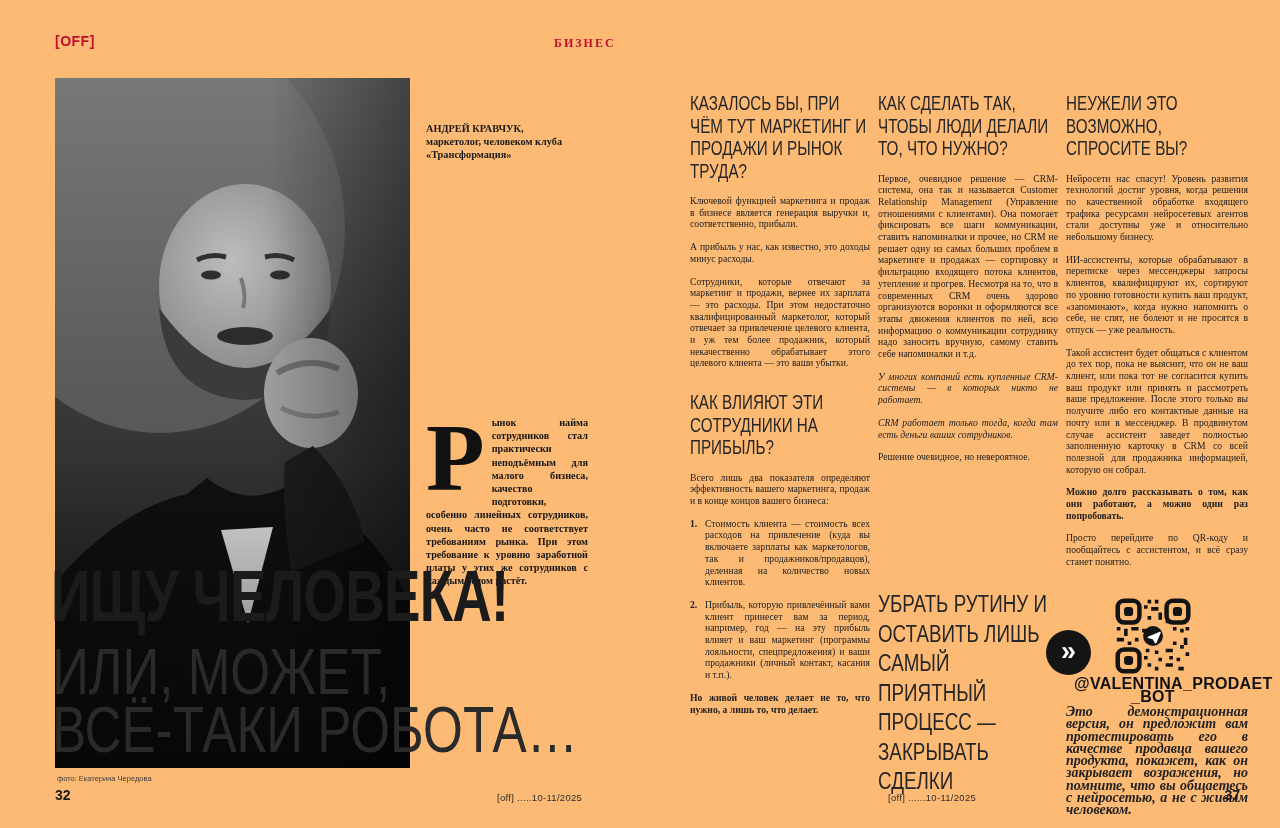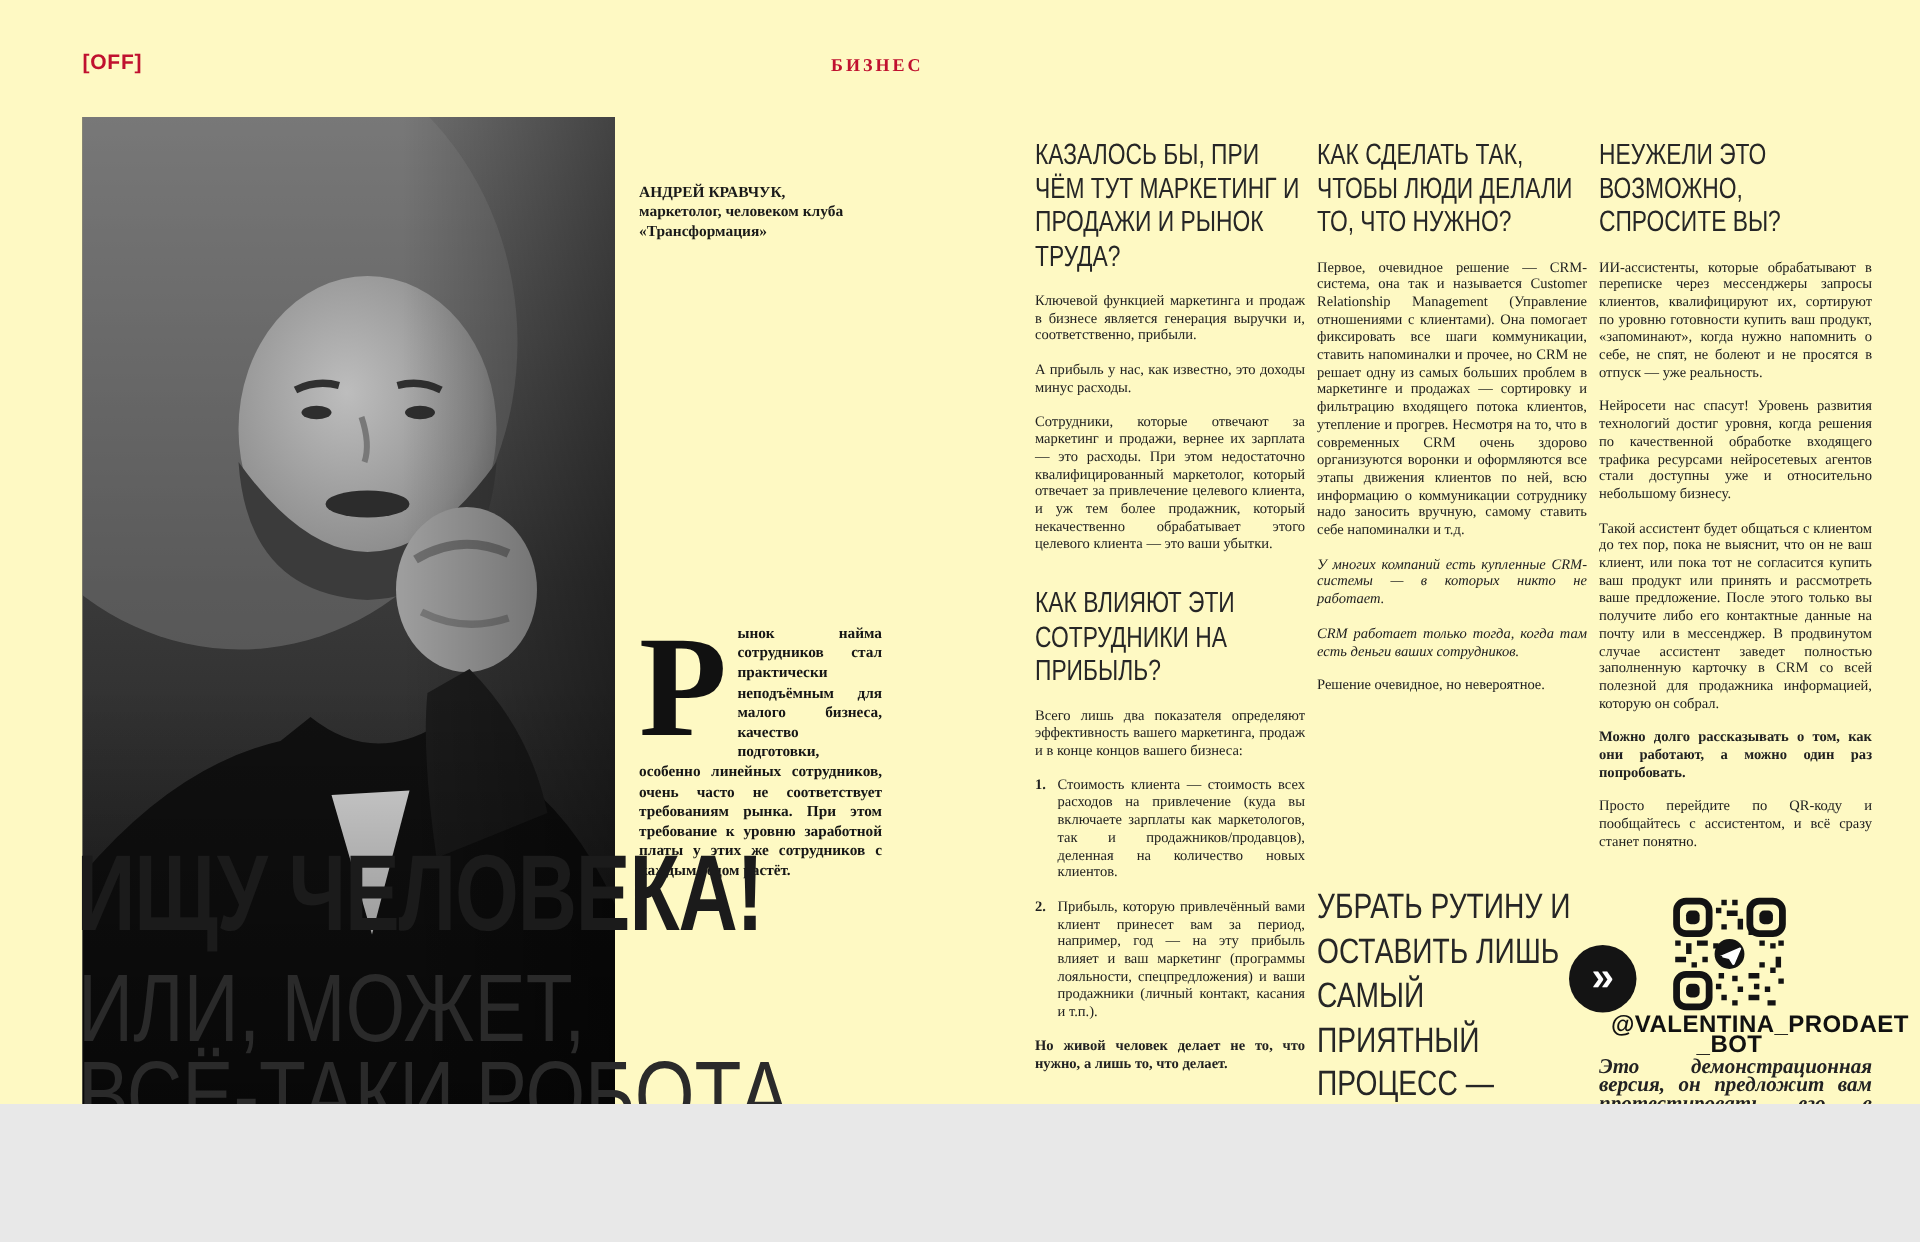--- a/index.html
+++ b/index.html
@@ -1,16 +1,16 @@
 <!DOCTYPE html>
 <html><head>
 <meta charset="utf-8">
 <style>
   html,body{margin:0;padding:0;background:#e8e8e8;}
-  .spread{position:relative;width:1280px;height:736px;background:#fef9c3;overflow:hidden;
+  .spread{position:relative;width:1280px;height:828px;background:#fdba74;overflow:hidden;
           font-family:"Liberation Serif",serif;color:#1f1f1f;}
   .abs{position:absolute;}
 
   
   .brand{left:55px;top:33px;font-family:"Liberation Sans",sans-serif;font-weight:700;
          font-size:14px;color:#c0112f;letter-spacing:.5px;}
   .section{left:537px;top:36px;font-family:"Liberation Serif",serif;font-size:12px;
            color:#c0112f;letter-spacing:2px;font-weight:600;margin-left:17px;}
   .photo{left:55px;top:78px;width:355px;height:690px;background:#222;}
   .photo svg{display:block;width:100%;height:100%;}
@@ -156,22 +156,22 @@
     <p>Решение очевидное, но невероятное.</p>
   </div>
 
   <div class="abs big-h">УБРАТЬ РУТИНУ И ОСТАВИТЬ ЛИШЬ САМЫЙ ПРИЯТНЫЙ ПРОЦЕСС — ЗАКРЫВАТЬ СДЕЛКИ</div>
   <div class="abs cta-circle">
     <span>»</span>
   </div>
 
   <div class="col" id="col3">
     <div class="h-cond">НЕУЖЕЛИ ЭТО ВОЗМОЖНО, СПРОСИТЕ ВЫ?</div>
+    <p>Нейросети нас спасут! Уровень развития технологий достиг уровня, когда решения по качественной обработке входящего трафика ресурсами нейросетевых агентов стали доступны уже и относительно небольшому бизнесу.</p>
     <p>ИИ-ассистенты, которые обрабатывают в переписке через мессенджеры запросы клиентов, квалифицируют их, сортируют по уровню готовности купить ваш продукт, «запоминают», когда нужно напомнить о себе, не спят, не болеют и не просятся в отпуск — уже реальность.</p>
-    <p>Нейросети нас спасут! Уровень развития технологий достиг уровня, когда решения по качественной обработке входящего трафика ресурсами нейросетевых агентов стали доступны уже и относительно небольшому бизнесу.</p>
     <p>Такой ассистент будет общаться с клиентом до тех пор, пока не выяснит, что он не ваш клиент, или пока тот не согласится купить ваш продукт или принять и рассмотреть ваше предложение. После этого только вы получите либо его контактные данные на почту или в мессенджер. В продвинутом случае ассистент заведет полностью заполненную карточку в CRM со всей полезной для продажника информацией, которую он собрал.</p>
     <p class="boldp">Можно долго рассказывать о том, как они работают, а можно один раз попробовать.</p>
     <p>Просто перейдите по QR-коду и пообщайтесь с ассистентом, и всё сразу станет понятно.</p>
   </div>
 
   <div class="abs qr">
     <svg viewBox="0 0 84 84">
       <path fill="#131313" d="M36 2h4v4h-4z M44 2h4v4h-4z M32 8h4v4h-4z M40 10h8v4h-8z M48 16h4v8h-4z M36 20h4v4h-4z M56 24h4v4h-4z M2 32h4v4h-4z M10 34h4v8h-4z M18 32h8v4h-8z M30 34h4v4h-4z M64 32h4v4h-4z M72 34h4v4h-4z M78 32h4v4h-4z M2 44h8v4h-8z M14 48h4v4h-4z M22 44h4v4h-4z M76 44h4v8h-4z M64 48h4v4h-4z M72 52h4v4h-4z M34 56h4v4h-4z M44 58h4v4h-4z M56 56h8v4h-8z M32 64h4v4h-4z M48 66h4v4h-4z M36 72h4v4h-4z M44 76h4v4h-4z M56 72h8v4h-8z M68 66h4v4h-4z M78 60h4v4h-4z M70 76h6v4h-6z M60 64h4v4h-4z"></path>
       <rect x="3" y="3" width="24" height="24" rx="7" fill="none" stroke="#131313" stroke-width="5"></rect>
       <rect x="10" y="10" width="10" height="10" rx="3.5" fill="#131313"></rect>

